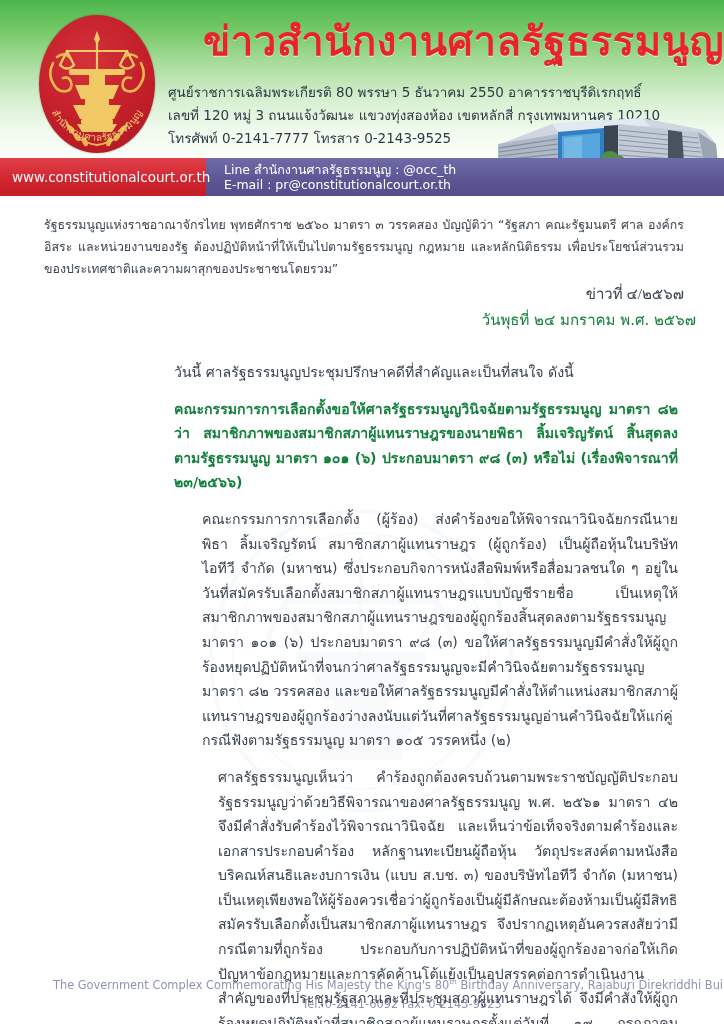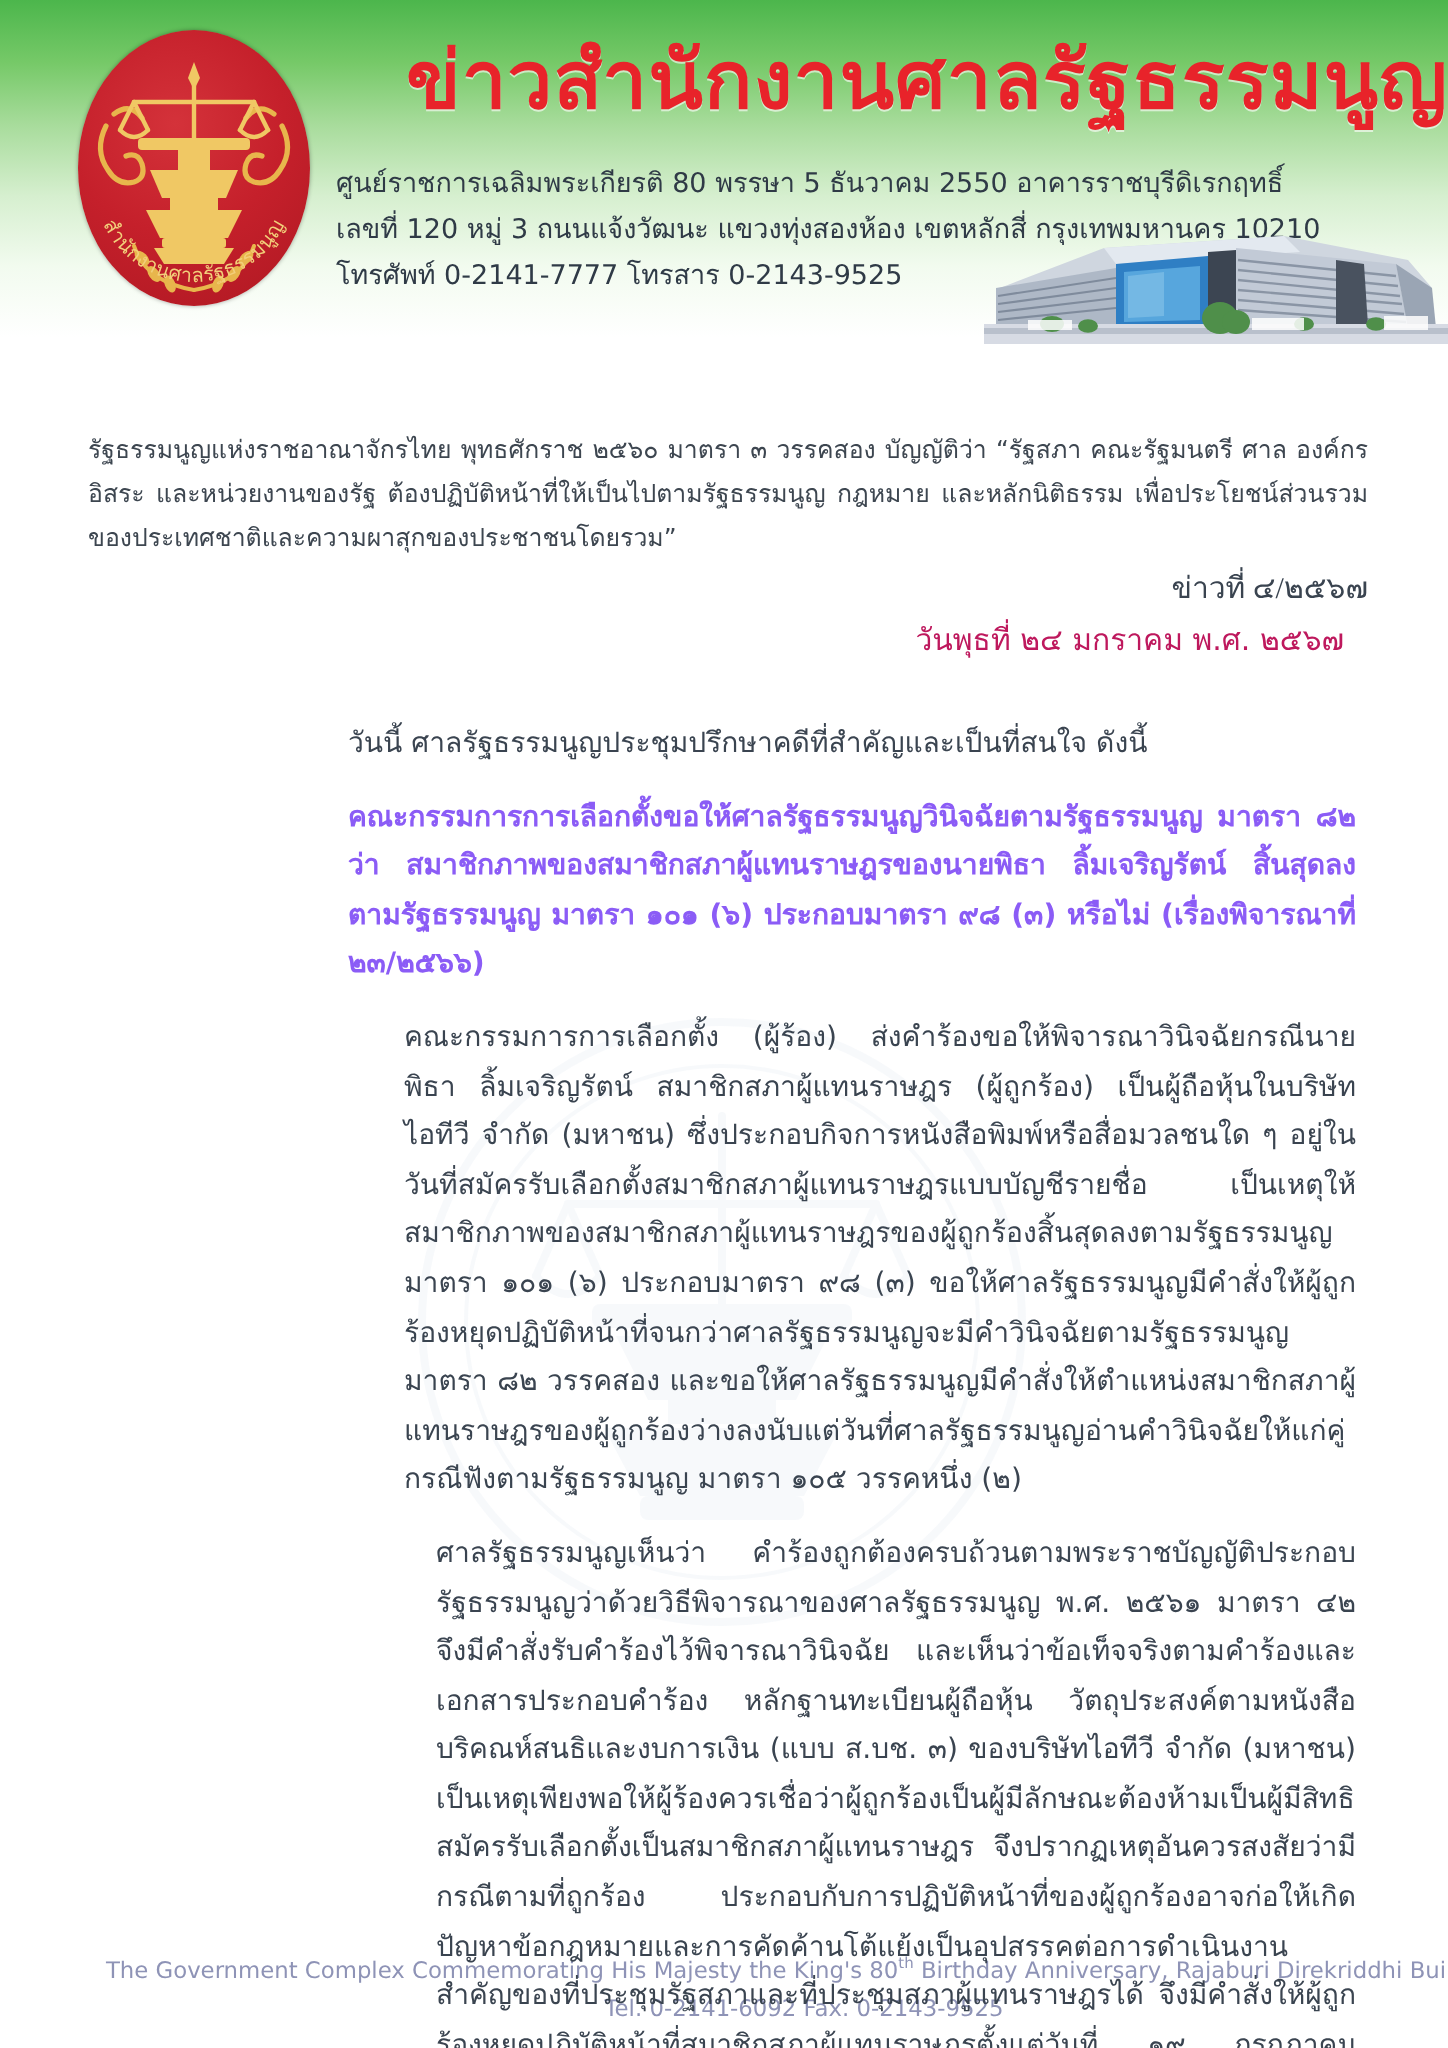--- a/index.html
+++ b/index.html
@@ -92,36 +92,36 @@
     font-family:"DejaVu Sans","Liberation Sans",sans-serif;
     font-size:12.4px;line-height:22px;color:#3d4650;text-align:justify;
   }
 
   .newsno{
     position:absolute;right:40px;top:86px;
     font-family:Liberation Serif, serif;
     font-size:15px;color:#3a4450;white-space:nowrap;
   }
   .newsdate{
-    position:absolute;right:52px;top:112px;
-    font-family:"DejaVu Sans","Liberation Sans",sans-serif;
-    font-size:15px;color:#be185d;white-space:nowrap;
+    position:absolute;right:28px;top:112px;
+    font-family:"DejaVu Sans","Liberation Sans",sans-serif;
+    font-size:15px;color:#15803d;white-space:nowrap;
   }
 
   .body-text{
     position:absolute;left:38px;top:152px;width:652px;
     font-family:"DejaVu Sans","Liberation Sans",sans-serif;
     font-size:14.1px;line-height:24.6px;color:#3a4450;
     text-align:justify;text-justify:inter-word;
   }
   .body-text p{margin:12px;text-indent:0;}
   .p-ind{padding-left:124px;}
   .p-ind2{padding-left:152px;}
   .p-ind3{padding-left:168px;}
-  .bold{font-weight:700;color:#8b5cf6;}
+  .bold{font-weight:700;color:#15803d;}
 
   
   .footer{
     position:absolute;left:0;bottom:10px;width:724px;text-align:center;
     font-family:"DejaVu Sans","Liberation Sans",sans-serif;
     color:#8e93b6;font-size:11.4px;line-height:19px;padding-left:40px;
   }
   .footer sup{font-size:7.5px;vertical-align:super;}
 </style>
 </head>
@@ -236,20 +236,27 @@
           <ellipse cx="196" cy="48" rx="5" ry="3.4"></ellipse>
         </g>
         <g fill="#ffffff" opacity=".85">
           <rect x="22" y="46" width="22" height="5"></rect>
           <rect x="134" y="45" width="26" height="6"></rect>
           <rect x="200" y="44" width="22" height="7"></rect>
         </g>
       </svg>
     </div>
 
+    <div class="strip">
+      <div class="strip-red"></div>
+      <div class="strip-purple"></div>
+      <div class="strip-url">www.constitutionalcourt.or.th</div>
+      <div class="strip-line strip-line1">Line สำนักงานศาลรัฐธรรมนูญ : @occ_th</div>
+      <div class="strip-line strip-line2">E-mail : pr@constitutionalcourt.or.th</div>
+    </div>
   </div>
 
   <div class="sheet">
 
     <svg class="watermark" viewBox="0 0 330 330">
       <circle cx="165" cy="165" r="150" fill="none" stroke="#7a9bbf" stroke-width="4"></circle>
       <circle cx="165" cy="165" r="128" fill="none" stroke="#7a9bbf" stroke-width="2"></circle>
       <g stroke="#7a9bbf" stroke-width="4" fill="none" stroke-linecap="round">
         <line x1="165" y1="62" x2="165" y2="160"></line>
         <line x1="88" y1="106" x2="242" y2="106"></line>

